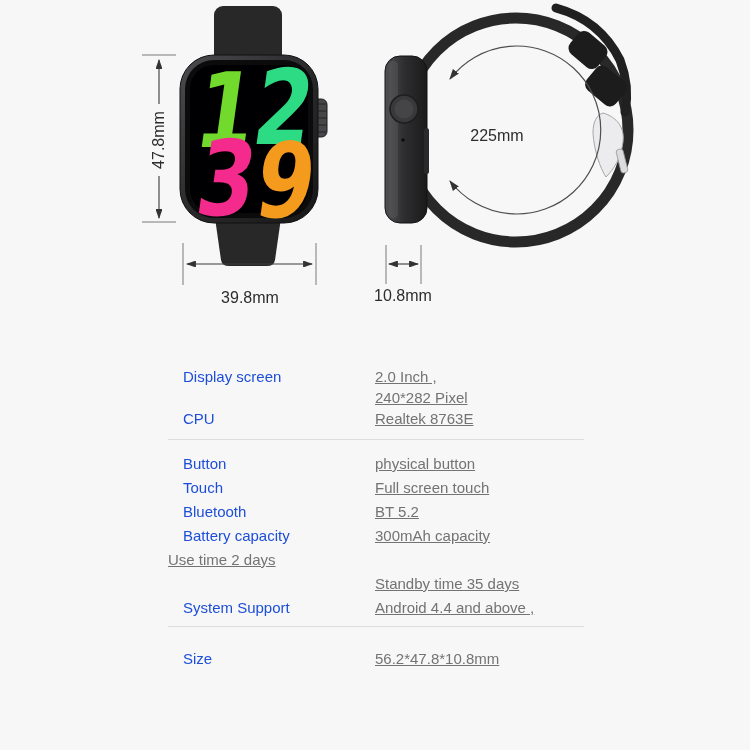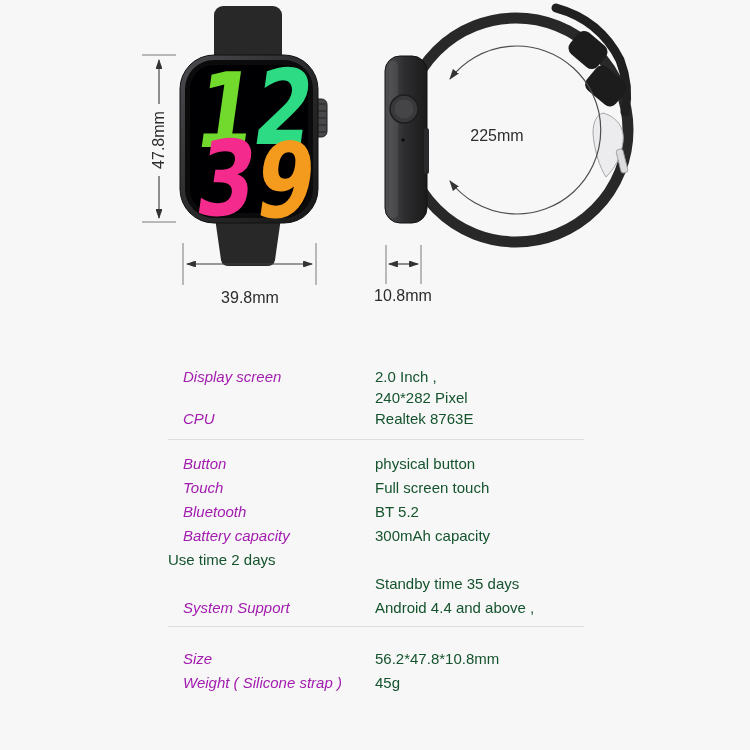--- a/index.html
+++ b/index.html
@@ -18,22 +18,22 @@
   .spec-table{
     position:absolute;top:358px;left:168px;width:416px;
     font-size:15px;
   }
   .spec-section{width:100%;}
   .sec1{padding:8px 0 10px;line-height:21px;}
   .sec2{padding:12px 0 6px;line-height:24px;}
   .sec3{padding:20px 0 10px;line-height:24px;}
   .divider{height:0;border:none;border-top:1px solid #ddd;margin:0;}
   .spec-row{display:flex;align-items:flex-start;}
-  .spec-label{width:207px;flex:0 0 207px;padding-left:15px;box-sizing:border-box;color:#a21caf;font-style:italic;}
-  .spec-value{flex:1;color:#14532d;}
+  .spec-label{width:207px;flex:0 0 207px;padding-left:15px;box-sizing:border-box;color:#1d4ed8;}
+  .spec-value{flex:1;color:#737373;text-decoration:underline;}
 </style>
 </head>
 <body>
 
 <svg class="illustration" width="750" height="350" viewBox="0 0 750 350">
   <defs>
     <linearGradient id="caseGrad" x1="0" y1="0" x2="1" y2="1">
       <stop offset="0" stop-color="#4c4c50"></stop>
       <stop offset="0.5" stop-color="#2a2a2c"></stop>
       <stop offset="1" stop-color="#171718"></stop>
@@ -160,19 +160,15 @@
     </div>
   </div>
 
   <hr class="divider">
 
   <div class="spec-section sec3">
     <div class="spec-row">
       <div class="spec-label">Size</div>
       <div class="spec-value">56.2*47.8*10.8mm</div>
     </div>
-    <div class="spec-row">
-      <div class="spec-label">Weight ( Silicone strap )</div>
-      <div class="spec-value">45g</div>
-    </div>
   </div>
 
 </div>
 
 </body></html>

